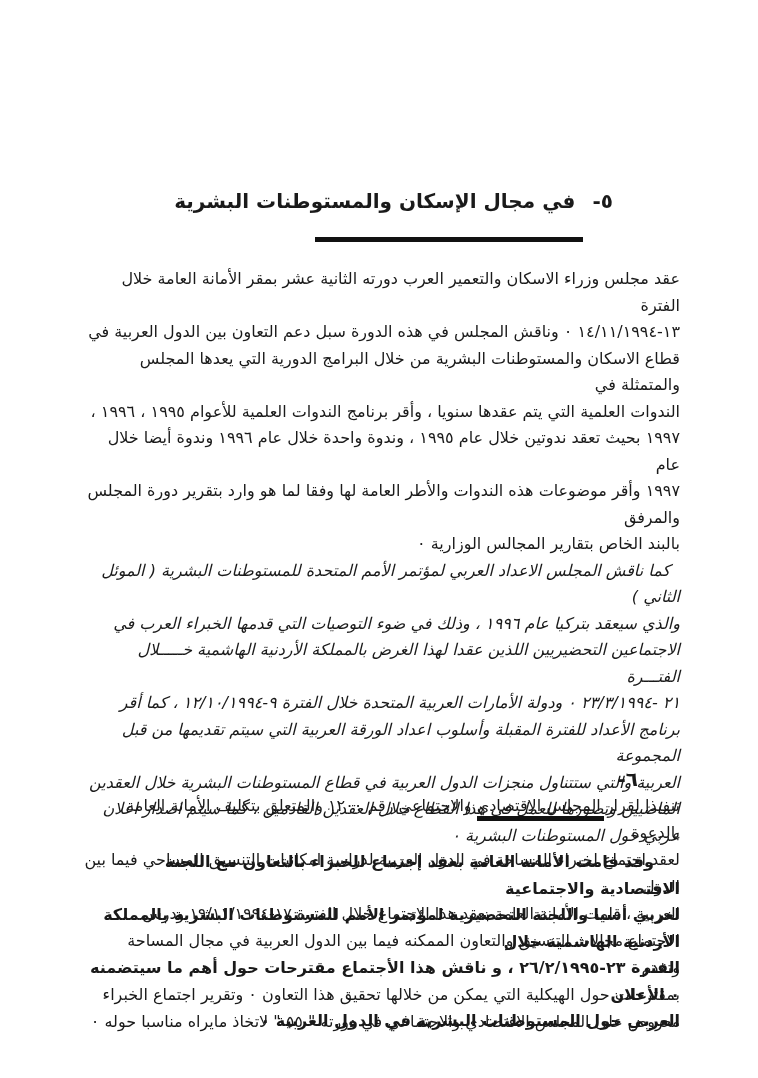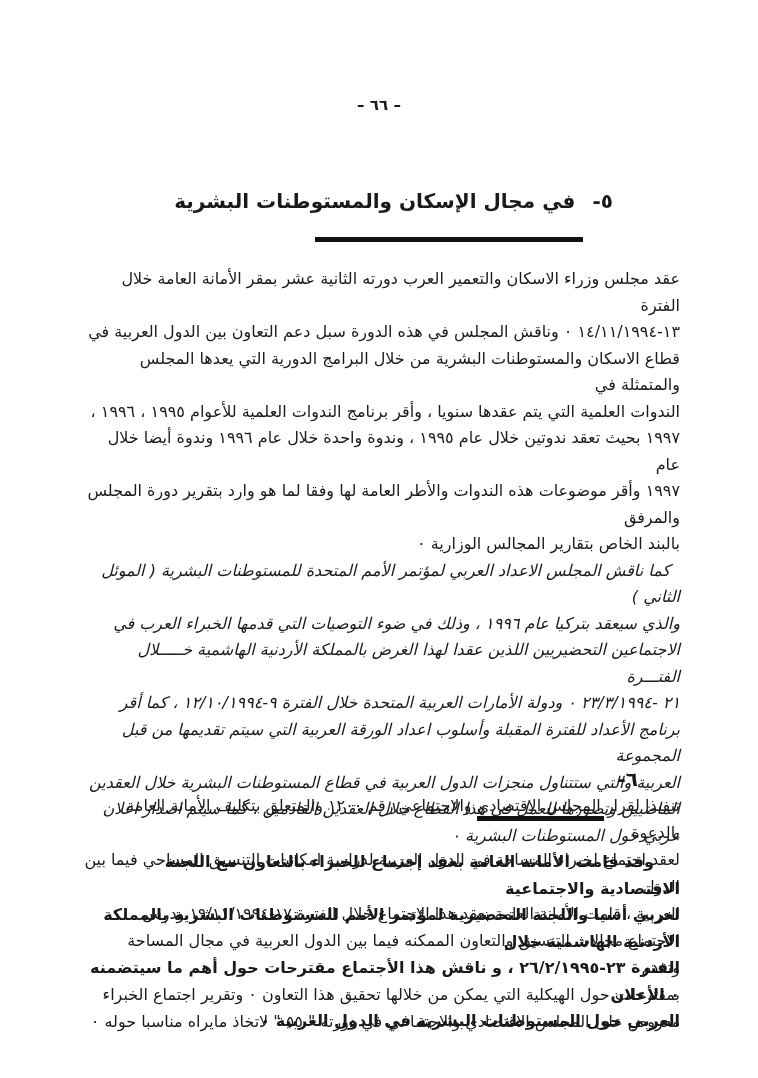--- a/index.html
+++ b/index.html
@@ -65,21 +65,20 @@
     white-space: pre-line; 
   }
   .para.indent-sm { text-indent: 10px; font-style: italic; }
   .para.indent-md { text-indent: 26px; font-weight: bold; }
 </style>
 </head>
 <body>
 
 <div class="page">
 
-  <div class="page-number">– ٦٦ –</div>
 
   <div class="section-heading heading-5">
     <span>٥-</span>
     <span>في مجال الإسكان والمستوطنات البشرية</span>
   </div>
   <div class="heading-rule rule-5"></div>
 
   <div class="body-block block-1">
     <p class="para">عقد مجلس وزراء الاسكان والتعمير العرب دورته الثانية عشر بمقر الأمانة العامة خلال الفترة
 ١٣-١٤/١١/١٩٩٤ ٠ وناقش المجلس في هذه الدورة سبل دعم التعاون بين الدول العربية في

